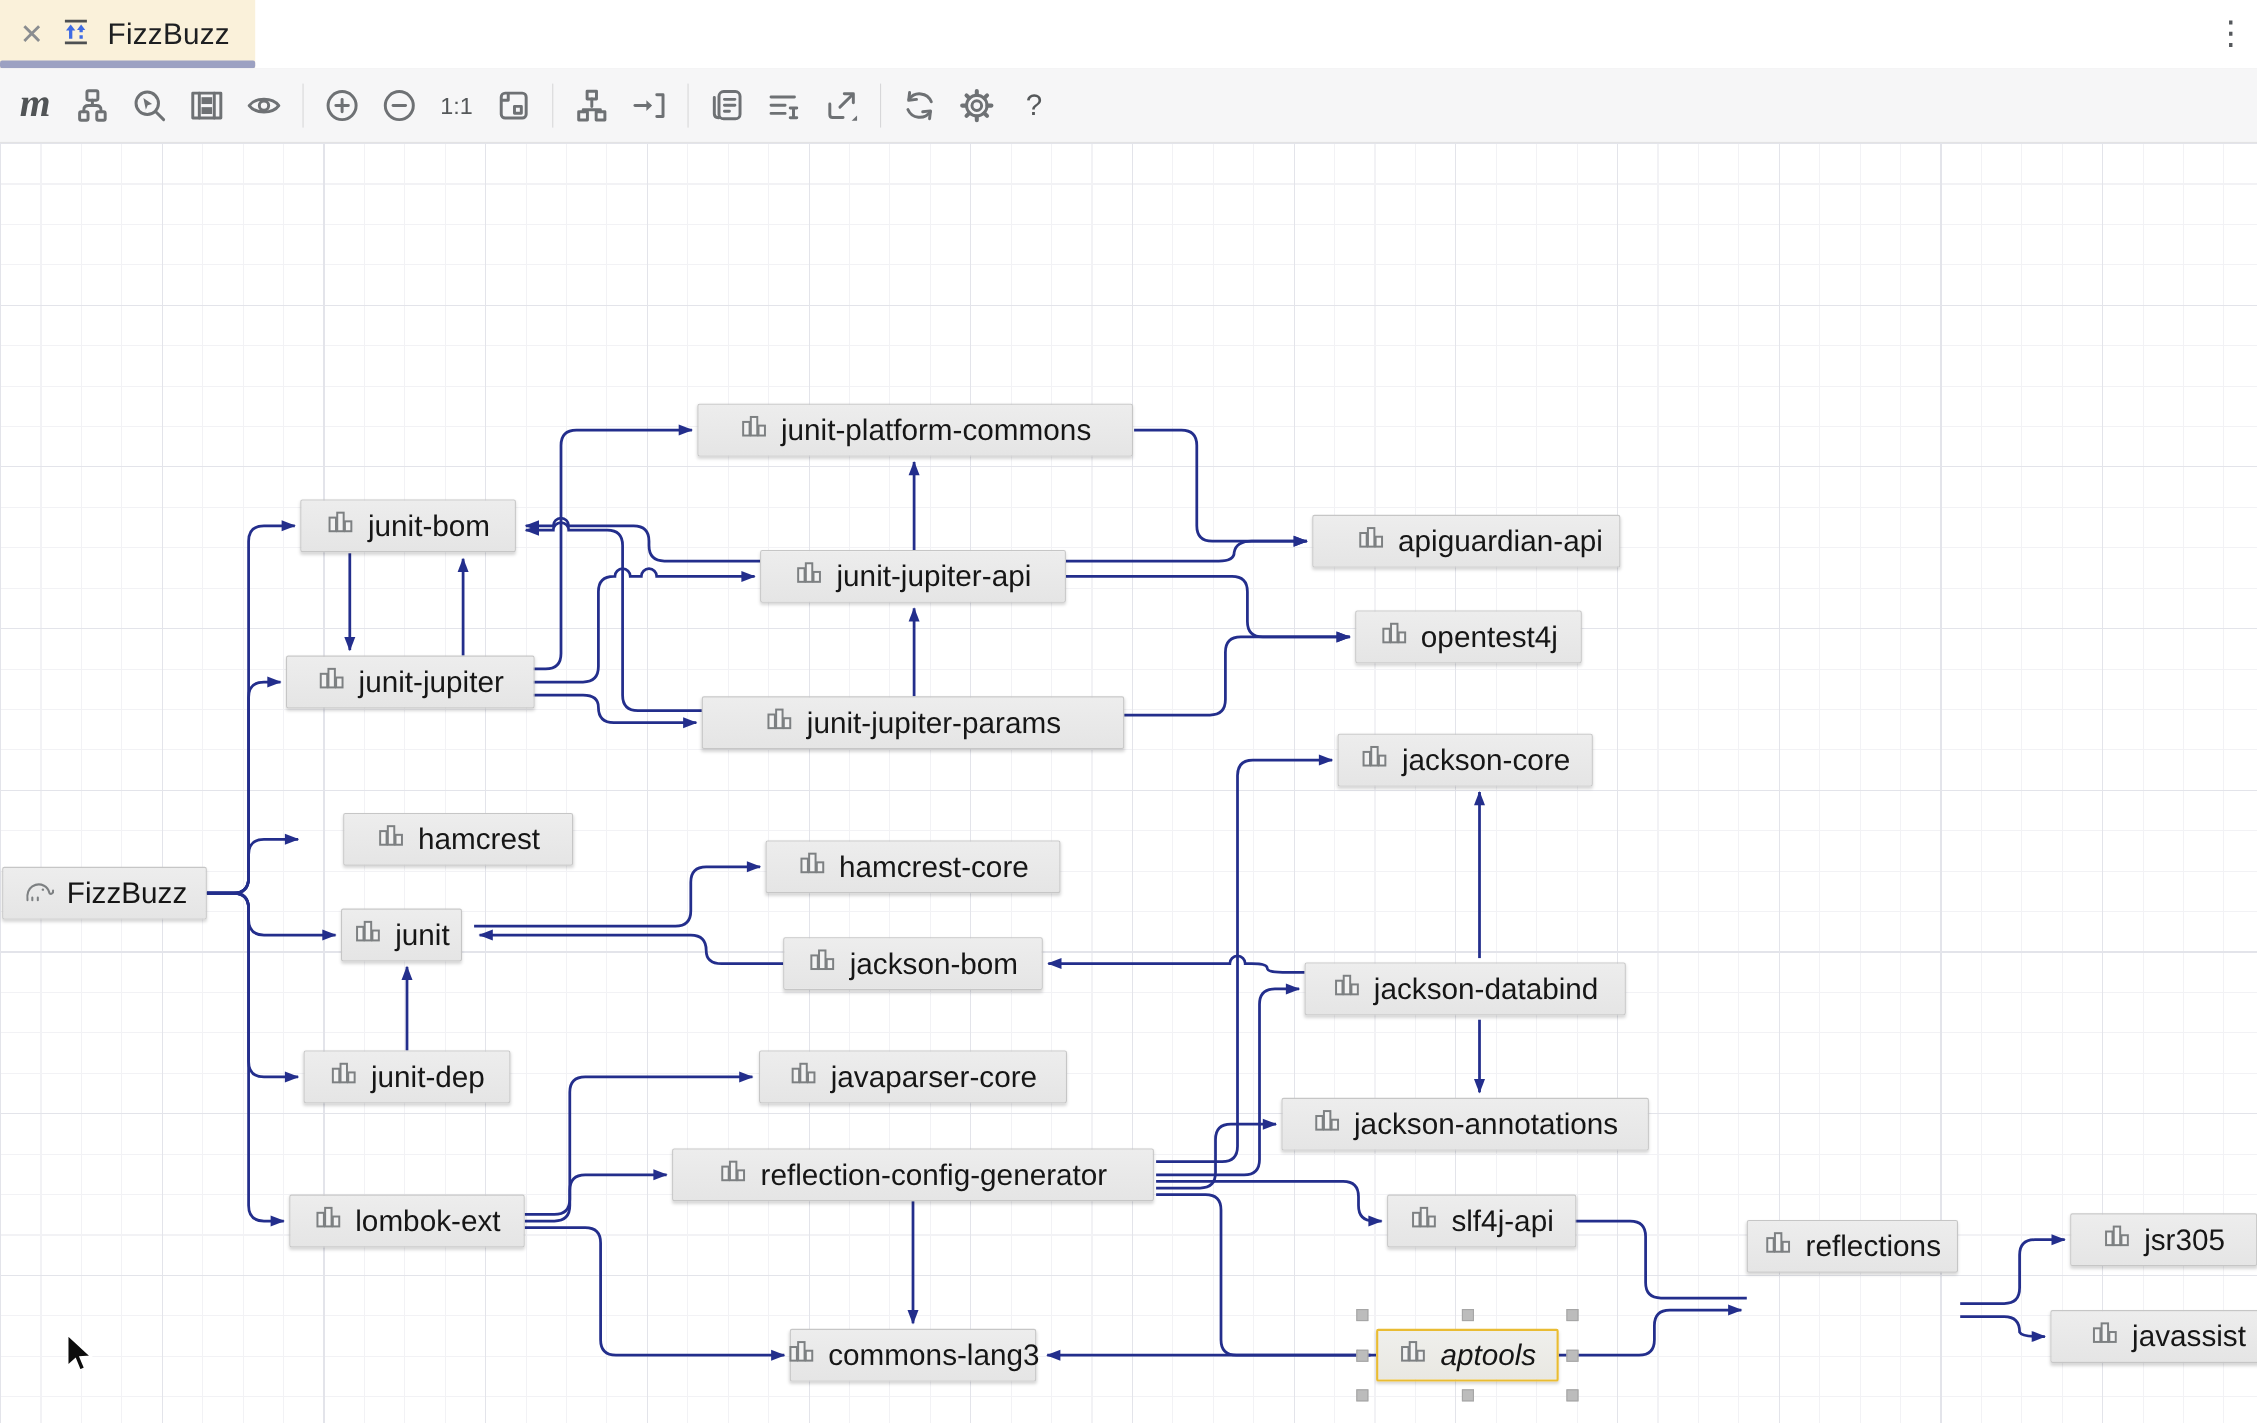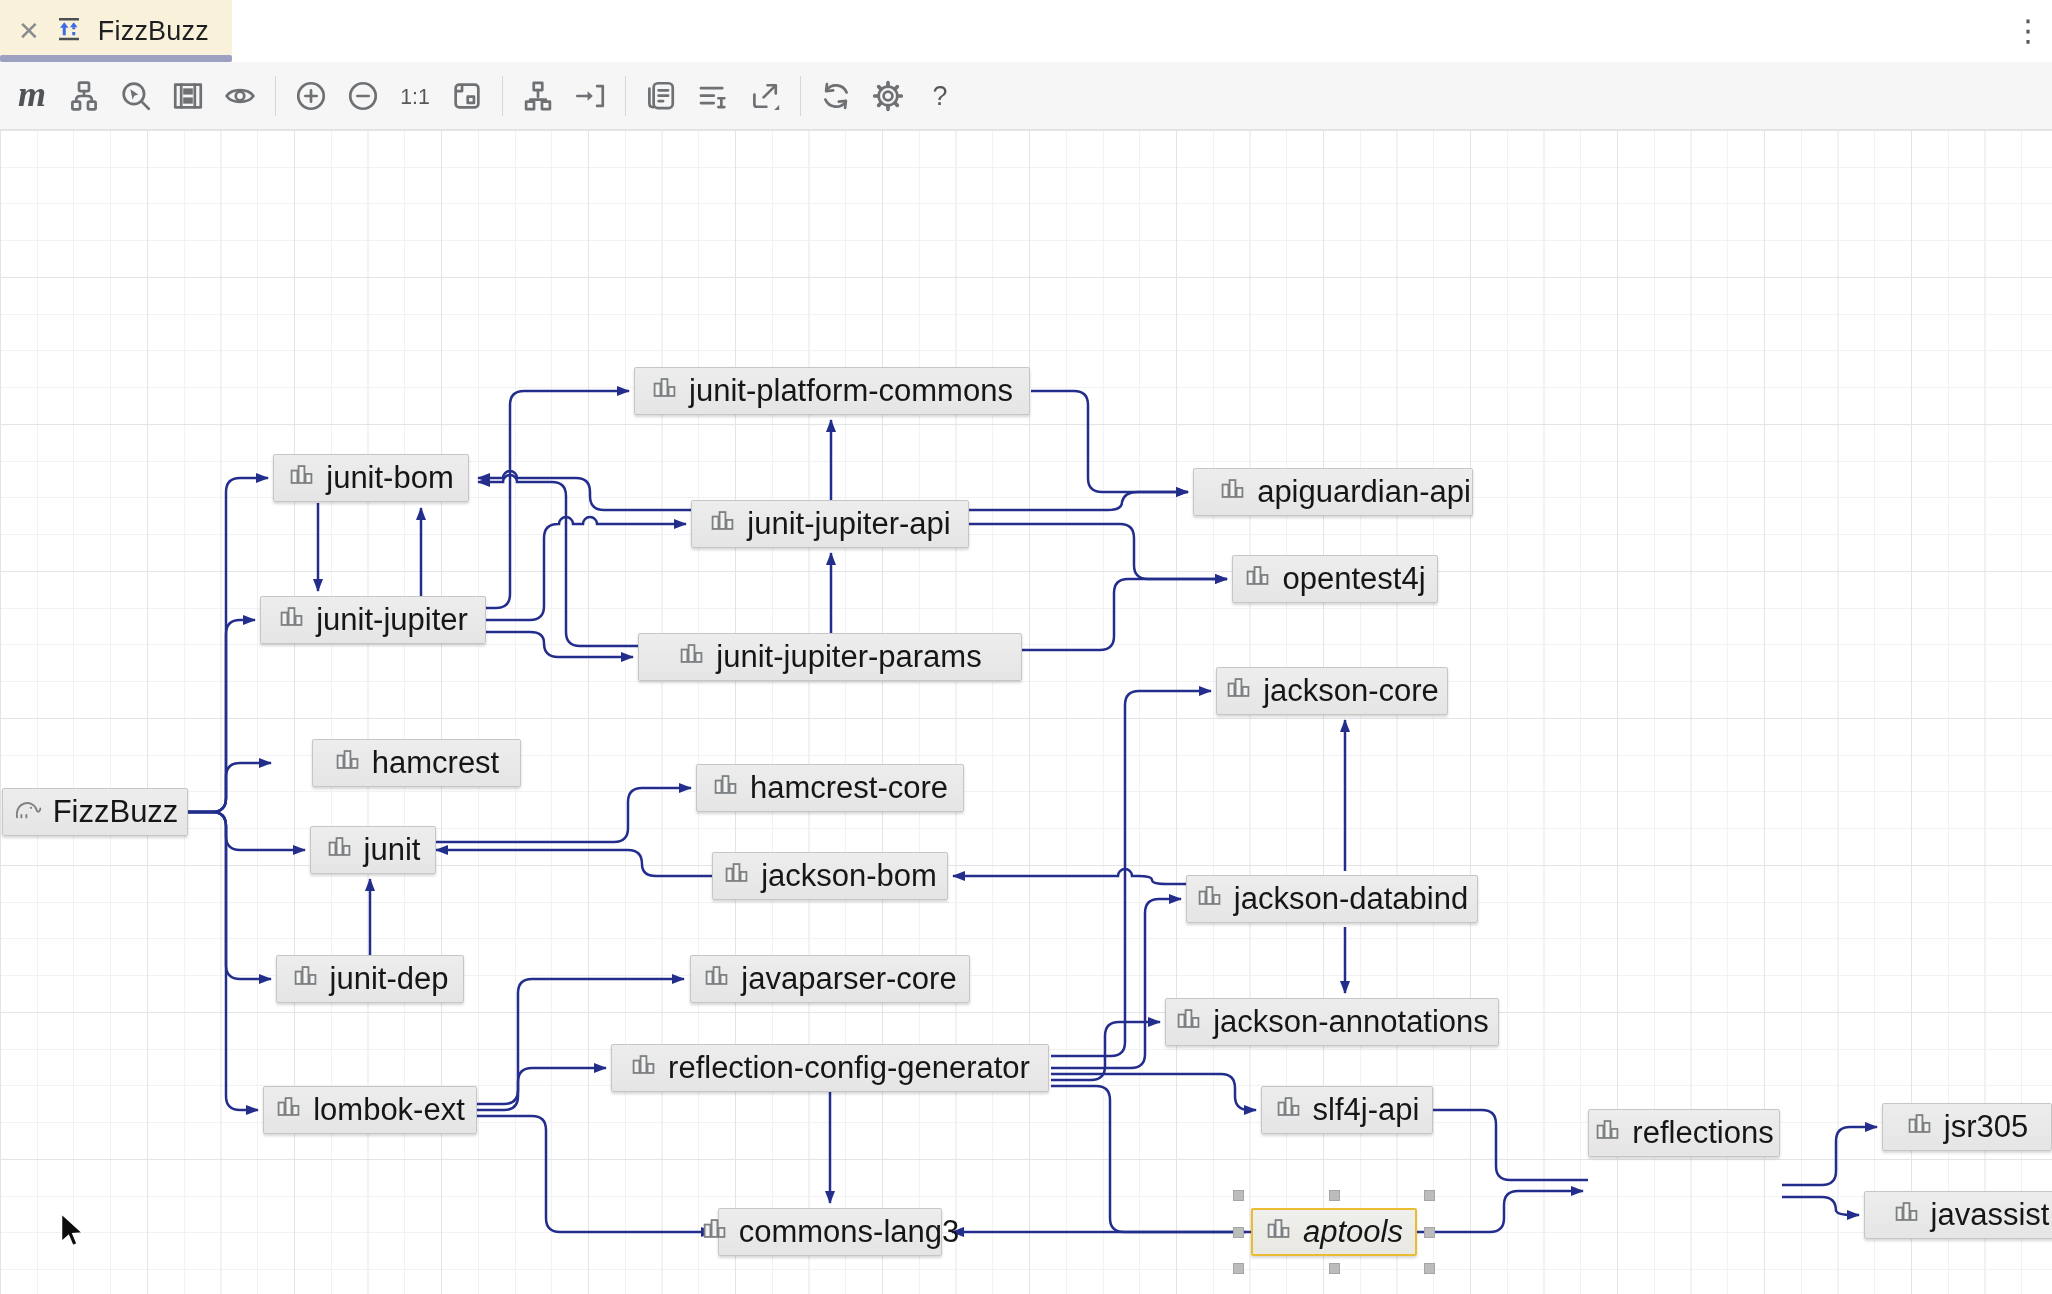--- a/index.html
+++ b/index.html
@@ -30,21 +30,21 @@
       repeating-linear-gradient(to bottom,#f2f2f5 0 1px,transparent 1px 36.75px);
   }
   #edges{position:absolute;left:0;top:0;width:2052px;height:1294px;pointer-events:none;}
   
   .node{
     position:absolute;height:48px;box-sizing:border-box;
     background:linear-gradient(#ededed,#e5e5e5);
     border:1px solid #c6c6c6;border-radius:2px;
     box-shadow:0 2px 3px rgba(0,0,0,.16);
     display:flex;align-items:center;justify-content:center;gap:11px;
-    font-size:31px;color:#161616;cursor:pointer;white-space:nowrap;text-align:right;
+    font-size:27px;color:#161616;cursor:pointer;white-space:nowrap;text-align:right;
   }
   .node.selected{border:2px solid #e9bc33;background:linear-gradient(#efefec,#e9e8e2);font-style:italic;}
   .node .nlabel{pointer-events:none;}
   .handle{position:absolute;width:11px;height:11px;background:#bcbcbc;border:1px solid #a6a6a6;box-sizing:border-box;}
   #cursor{position:absolute;pointer-events:none;}
 </style>
 </head>
 <body>
 
 <div class="tabbar">
@@ -340,21 +340,21 @@
     <div class="node" style="left: 696px; top: 764px; width: 268px;">
       <span><svg width="27" height="27" viewBox="0 0 24 24">
           <g fill="#f2f2f2" stroke="#7d8082" stroke-width="1.6">
             <rect x="3.2" y="8.5" width="5.2" height="11"></rect>
             <rect x="9.4" y="4.5" width="5.2" height="15"></rect>
             <rect x="15.6" y="11.5" width="5.2" height="8"></rect>
           </g>
         </svg></span>
       <span class="nlabel">hamcrest-core</span>
     </div>
-    <div class="node" style="left: 310px; top: 826px; width: 126px;">
+    <div class="node" style="left: 310px; top: 826px; width: 110px;">
       <span><svg width="27" height="27" viewBox="0 0 24 24">
           <g fill="#f2f2f2" stroke="#7d8082" stroke-width="1.6">
             <rect x="3.2" y="8.5" width="5.2" height="11"></rect>
             <rect x="9.4" y="4.5" width="5.2" height="15"></rect>
             <rect x="15.6" y="11.5" width="5.2" height="8"></rect>
           </g>
         </svg></span>
       <span class="nlabel">junit</span>
     </div>
     <div class="node" style="left: 712px; top: 852px; width: 236px;">

